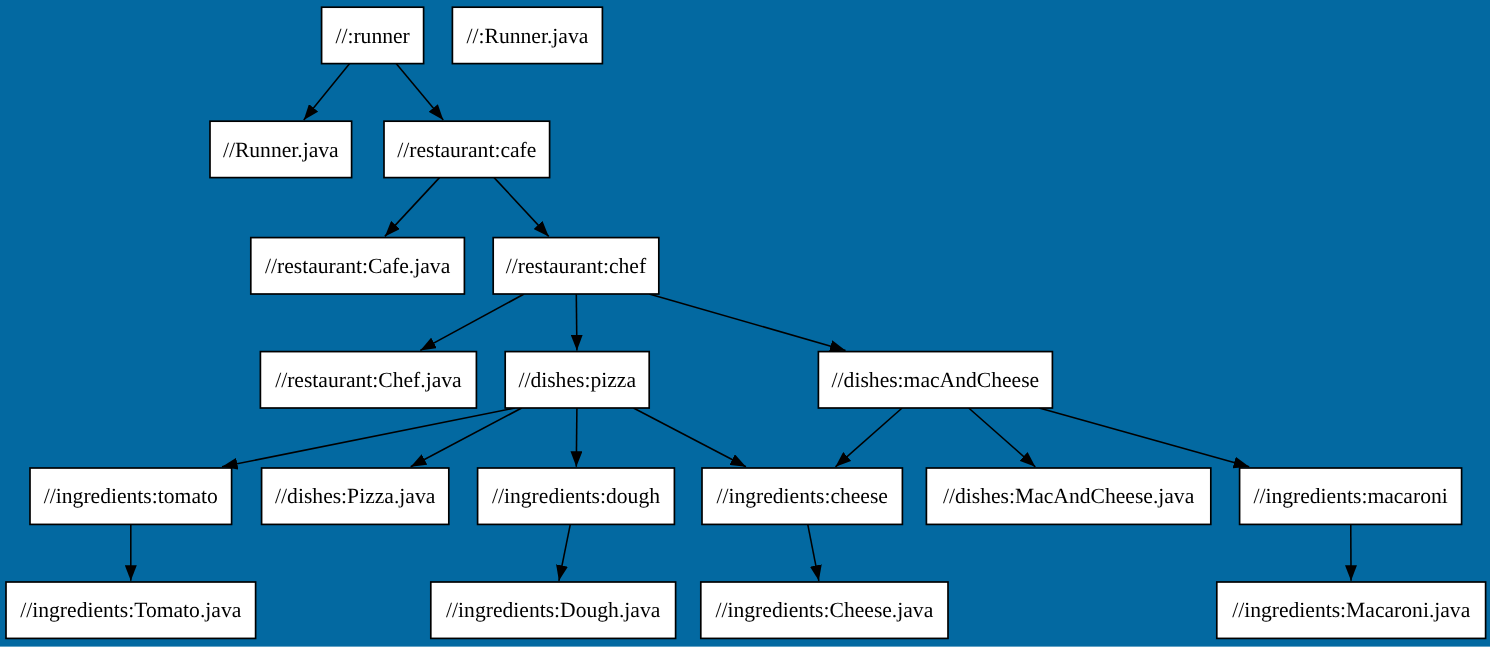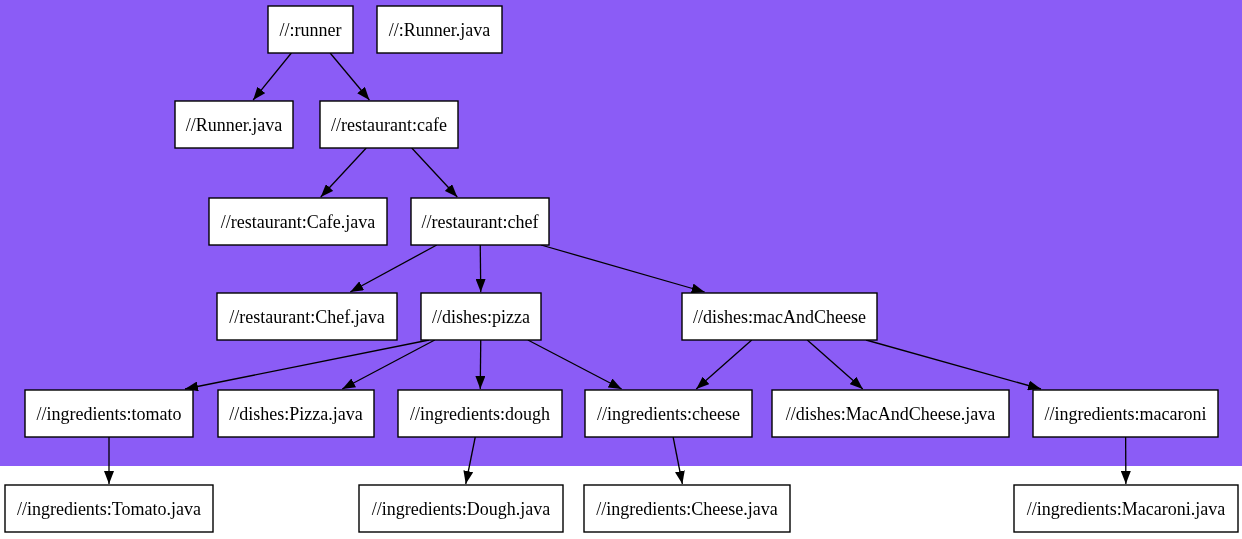--- a/index.html
+++ b/index.html
@@ -7,22 +7,22 @@
     padding: 0;
     background: #ffffff;
     width: 1242px;
     height: 539px;
     overflow: hidden;
     font-family: "Liberation Serif", "DejaVu Serif", serif;
   }
   .canvas {
     position: relative;
     width: 1242px;
-    height: 466px;
-    background: #8b5cf6;
+    height: 539px;
+    background: #0369a1;
   }
   svg { display: block; }
   .node-rect {
     fill: #ffffff;
     stroke: #000000;
     stroke-width: 1.4;
   }
   .node-label {
     font-family: "Liberation Serif", "DejaVu Serif", serif;
     font-size: 18px;

